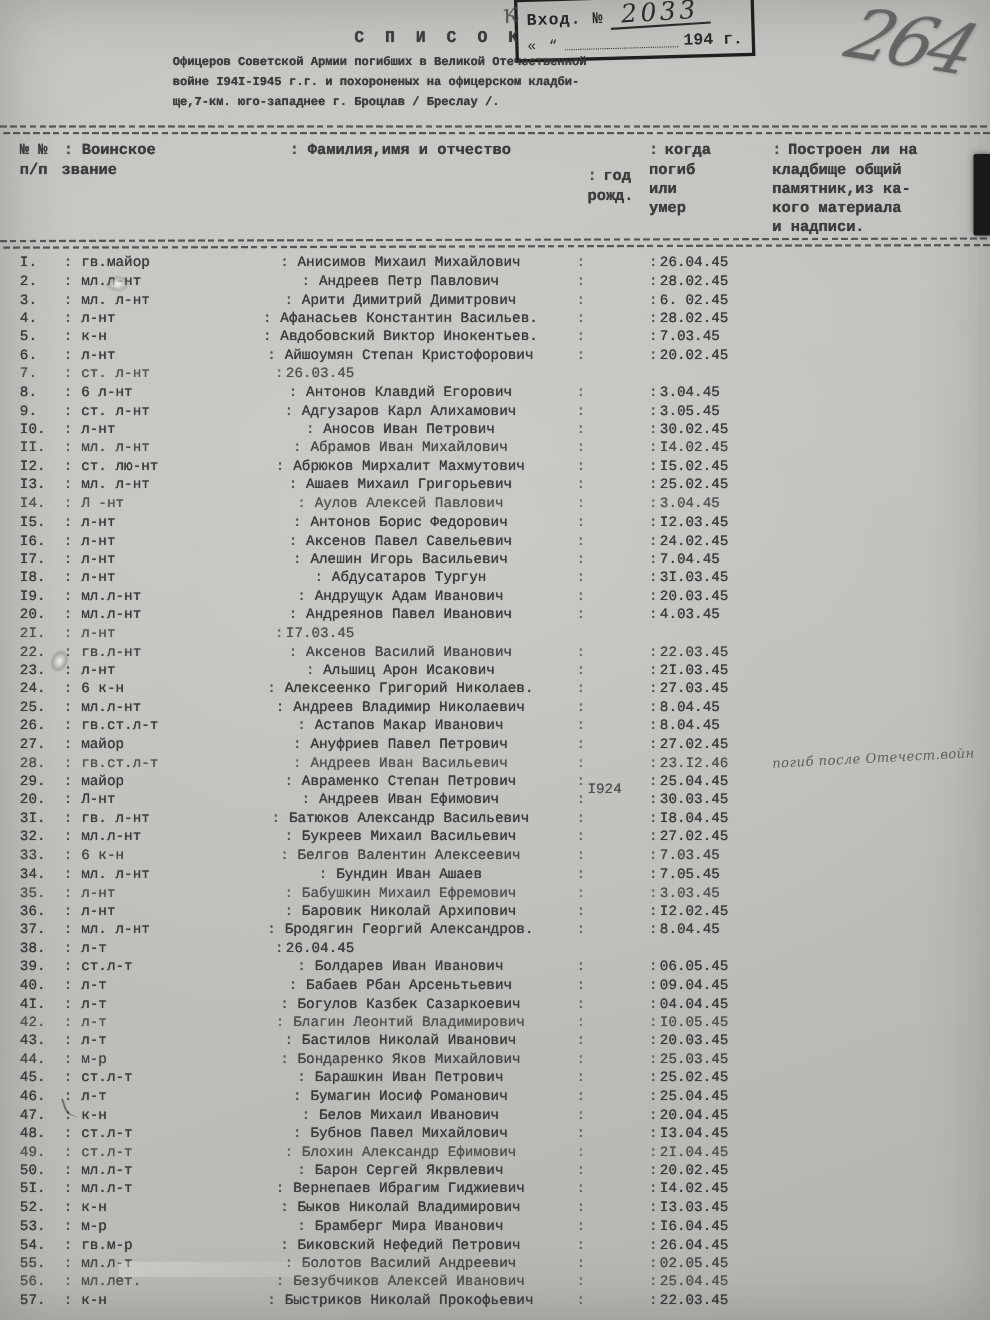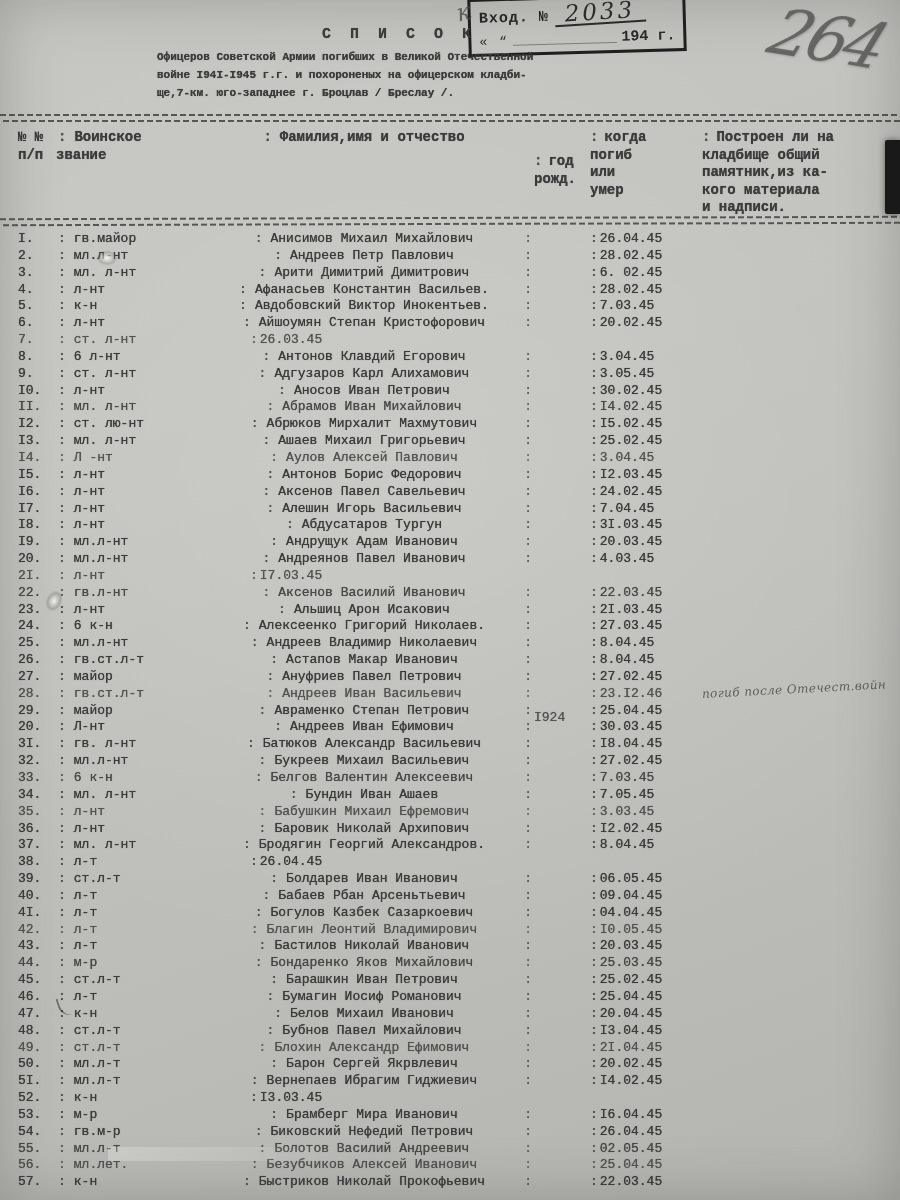--- a/index.html
+++ b/index.html
@@ -598,20 +598,21 @@
       <span class="c-rank">мл.л-т</span>
       <span class="c-name">Вернепаев Ибрагим Гиджиевич</span>
       <span class="c-born"></span>
       <span class="c-died">I4.02.45</span>
       <span class="c-note"></span>
     </div>
 
     <div class="row">
       <span class="c-num">52.</span>
       <span class="c-rank">к-н</span>
+      <span class="c-name">Быков Николай Владимирович</span>
       <span class="c-born"></span>
       <span class="c-died">I3.03.45</span>
       <span class="c-note"></span>
     </div>
 
     <div class="row">
       <span class="c-num">53.</span>
       <span class="c-rank">м-р</span>
       <span class="c-name">Брамберг Мира Иванович</span>
       <span class="c-born"></span>

